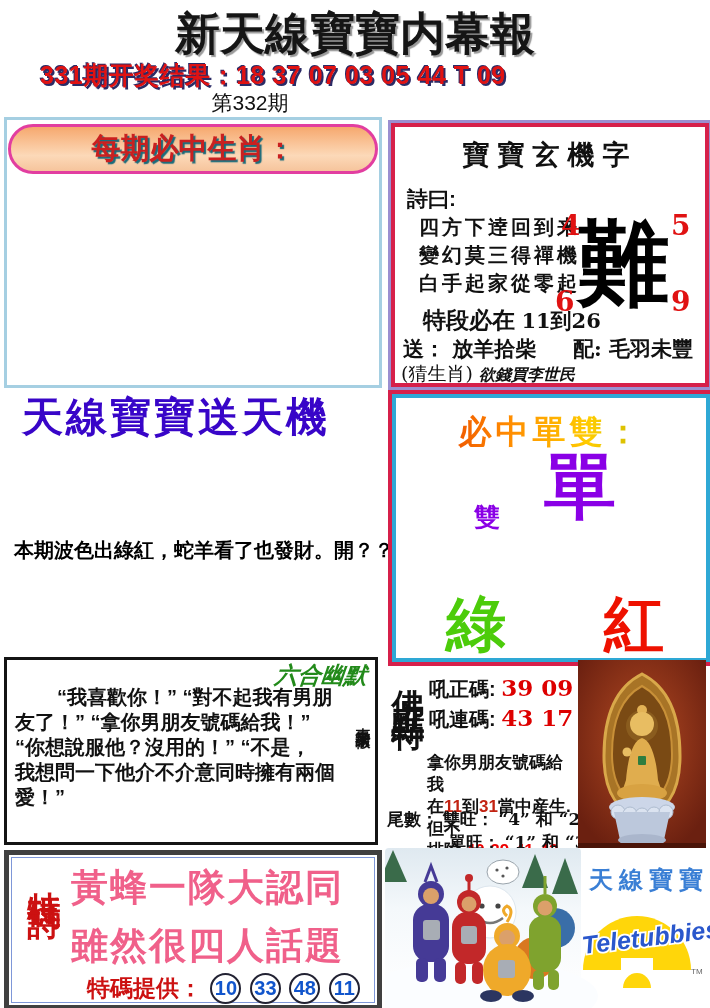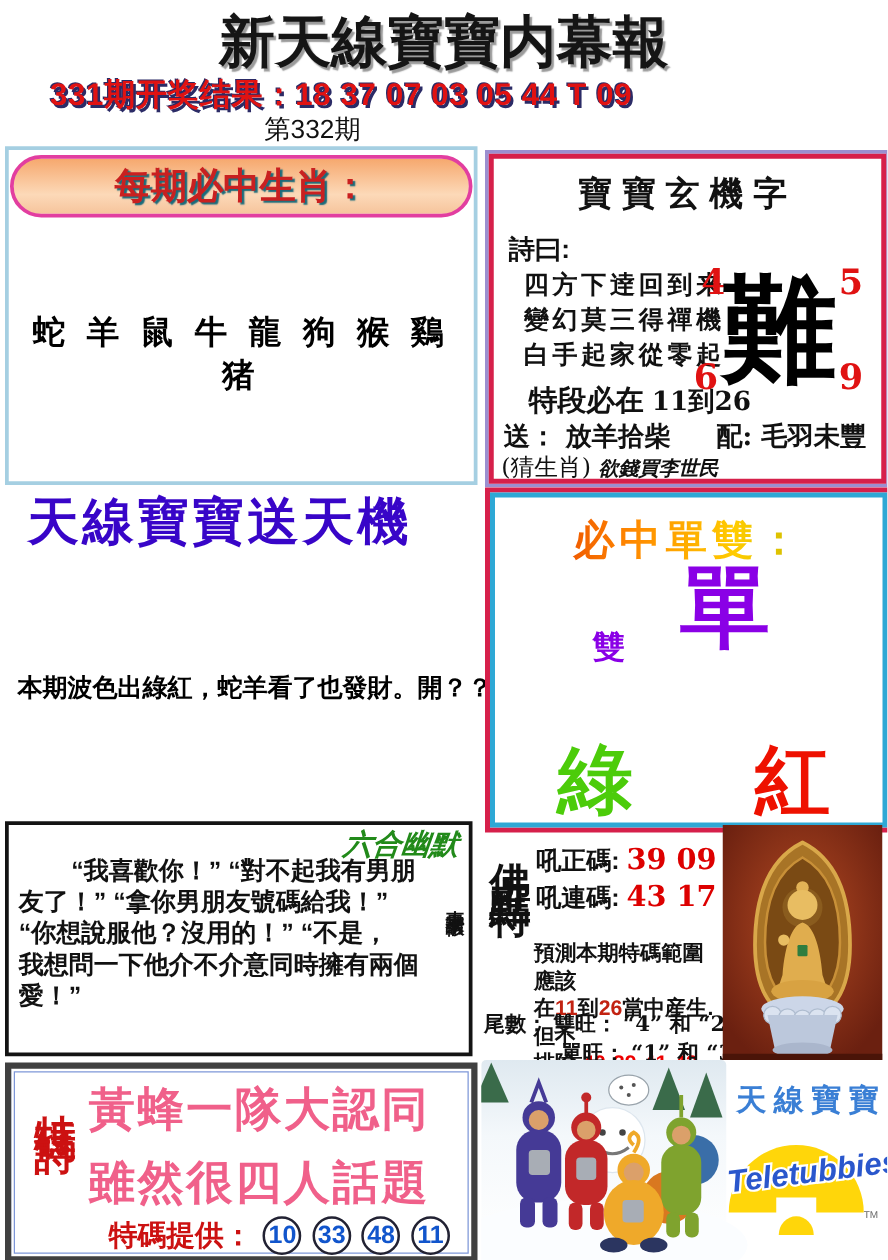--- a/index.html
+++ b/index.html
@@ -107,21 +107,20 @@
 <body>
 
 <div class="page">
 
   <div class="abs title">新天線寶寶内幕報</div>
   <div class="abs result">331期开奖结果：18 37 07 03 05 44 T 09</div>
   <div class="abs issue">第332期</div>
 
   <div class="abs zodiac-box">
     <div class="zodiac-banner">每期必中生肖：</div>
-    <div class="zodiac-animals">蛇 羊 鼠 牛 龍 狗 猴 鷄 猪</div>
   </div>
 
   <div class="abs mystery-outer">
     <div class="mystery-inner">
       <div class="m-title">寶寶玄機字</div>
       <div class="m-poemlabel">詩曰:</div>
       <div class="m-poem">
         <div>四方下逹回到来</div>
         <div>變幻莫三得禪機</div>
         <div>白手起家從零起</div>
@@ -178,23 +177,23 @@
     <div class="bp-vert">佛主點特</div>
     <div class="bp-row r1">
       <span>吼正碼:</span>
       <span class="num">39 09 06 04</span>
     </div>
     <div class="bp-row r2">
       <span>吼連碼:</span>
       <span class="num">43 17 18 42</span>
     </div>
     <div class="bp-predict">
-      <div>預測本期特碼範圍應該</div>
+      <div>拿你男朋友號碼給我</div>
       <div>
-        <span>在</span><span class="rn">11</span><span>到</span><span class="rn">26</span><span>當中産生.但不</span>
+        <span>在</span><span class="rn">11</span><span>到</span><span class="rn">31</span><span>當中産生.但不</span>
       </div>
       <div>
         <span>排除</span>
         <span class="bn">40-39-41-43-46</span>
       </div>
     </div>
     <div class="bp-tails">
       <div>
         <span>尾數：</span>
         <span>雙旺：</span>

